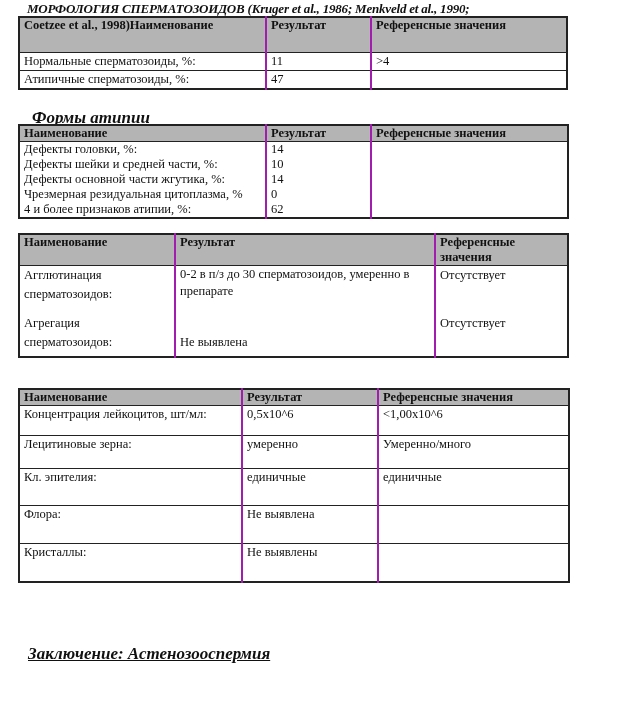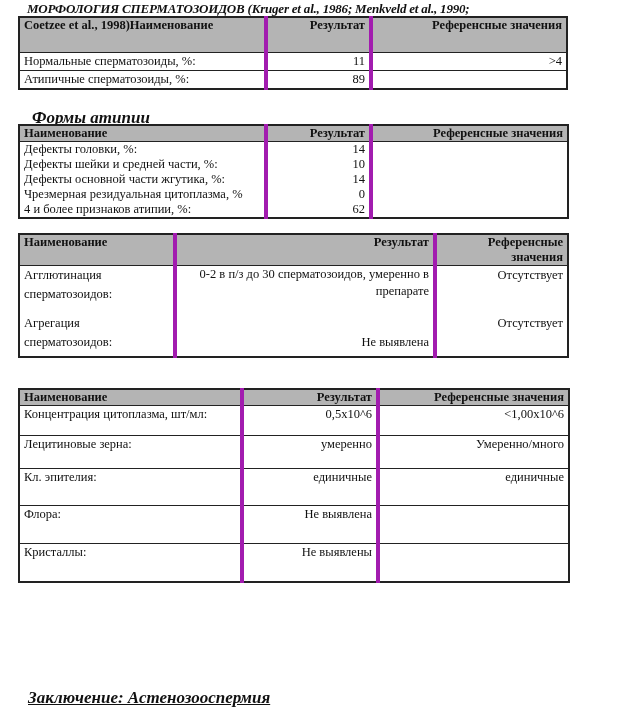--- a/index.html
+++ b/index.html
@@ -4,40 +4,40 @@
 <style>
   html, body { margin:0; padding:0; background:#ffffff; }
   body { width:629px; height:719px; position:relative; overflow:hidden;
          font-family:"Liberation Serif", serif; color:#111; }
   .abs { position:absolute;font-style:italic; }
   .title1 { left:27px; top:1px; font-size:13px; font-weight:bold; white-space:nowrap; letter-spacing:-0.2px; }
   table { border-collapse:collapse; position:absolute; table-layout:fixed; }
   td { border:1px solid #222; padding:0 4px; vertical-align:top; font-size:12.5px; line-height:15px; }
   tr.head td { background:#b4b4b4; font-weight:bold; }
   td.b { font-weight:normal; }
-  td.sep-l { border-left:4px solid #a21caf;text-align:right; }
+  td.sep-l { border-left:2px solid #a21caf; }
   table.outer { border:2px solid #222; }
   
   #t1 { left:18px; top:16px; width:548px; }
   #t1 tr.head td { height:34px;margin-top:16px; }
   #t1 tr.r td { height:17px; line-height:17px; }
   
   #t2 { left:18px; top:124px; width:549px; }
   #t2 tr.head td { height:15px; }
   #t2 td.multi { line-height:15px; }
   .sec2 { left:32px; top:108px; font-size:17px; font-weight:bold; }
   
   #t3 { left:18px; top:233px; width:549px; }
   #t3 tr.head td { height:30px; line-height:15px; }
   #t3 tr.r td { height:90px; line-height:19px; }
   
   #t4 { left:18px; top:388px; width:550px; }
   #t4 tr.head td { height:15px; }
   #t4 tr.r td { padding-top:1px; }
-  .concl { left:28px; top:688px; font-size:17px; font-weight:bold; text-decoration:underline; white-space:nowrap; }
+  .concl { left:28px; top:644px; font-size:17px; font-weight:bold; text-decoration:underline; white-space:nowrap; }
   .blk { display:block; }
 </style>
 </head>
 <body>
 
 <div class="abs title1">МОРФОЛОГИЯ СПЕРМАТОЗОИДОВ (Kruger et al., 1986; Menkveld et al., 1990;</div>
 
 <table id="t1" class="outer">
   <colgroup>
       <col style="width:247px">
@@ -50,21 +50,21 @@
     <td class="sep-l">Результат</td>
     <td class="sep-l">Референсные значения</td>
   </tr>
   <tr class="r">
     <td>Нормальные сперматозоиды, %:</td>
     <td class="b sep-l">11</td>
     <td class="b sep-l">&gt;4</td>
   </tr>
   <tr class="r">
     <td>Атипичные сперматозоиды, %:</td>
-    <td class="b sep-l">89</td>
+    <td class="b sep-l">47</td>
     <td class="b sep-l"></td>
   </tr>
 </tbody>
   </table>
 
 <div class="abs sec2">Формы атипии</div>
 
 <table id="t2" class="outer">
   <colgroup>
       <col style="width:247px">
@@ -132,21 +132,21 @@
       <col style="width:136px">
       <col style="width:191px">
     </colgroup>
   <tbody>
       <tr class="head">
     <td>Наименование</td>
     <td class="sep-l">Результат</td>
     <td class="sep-l">Референсные значения</td>
   </tr>
   <tr class="r" style="height:30px">
-    <td>Концентрация цитоплазма, шт/мл:</td>
+    <td>Концентрация лейкоцитов, шт/мл:</td>
     <td class="b sep-l">0,5x10^6</td>
     <td class="b sep-l">&lt;1,00x10^6</td>
   </tr>
   <tr class="r" style="height:33px">
     <td>Лецитиновые зерна:</td>
     <td class="b sep-l">умеренно</td>
     <td class="b sep-l">Умеренно/много</td>
   </tr>
   <tr class="r" style="height:37px">
     <td>Кл. эпителия:</td>

